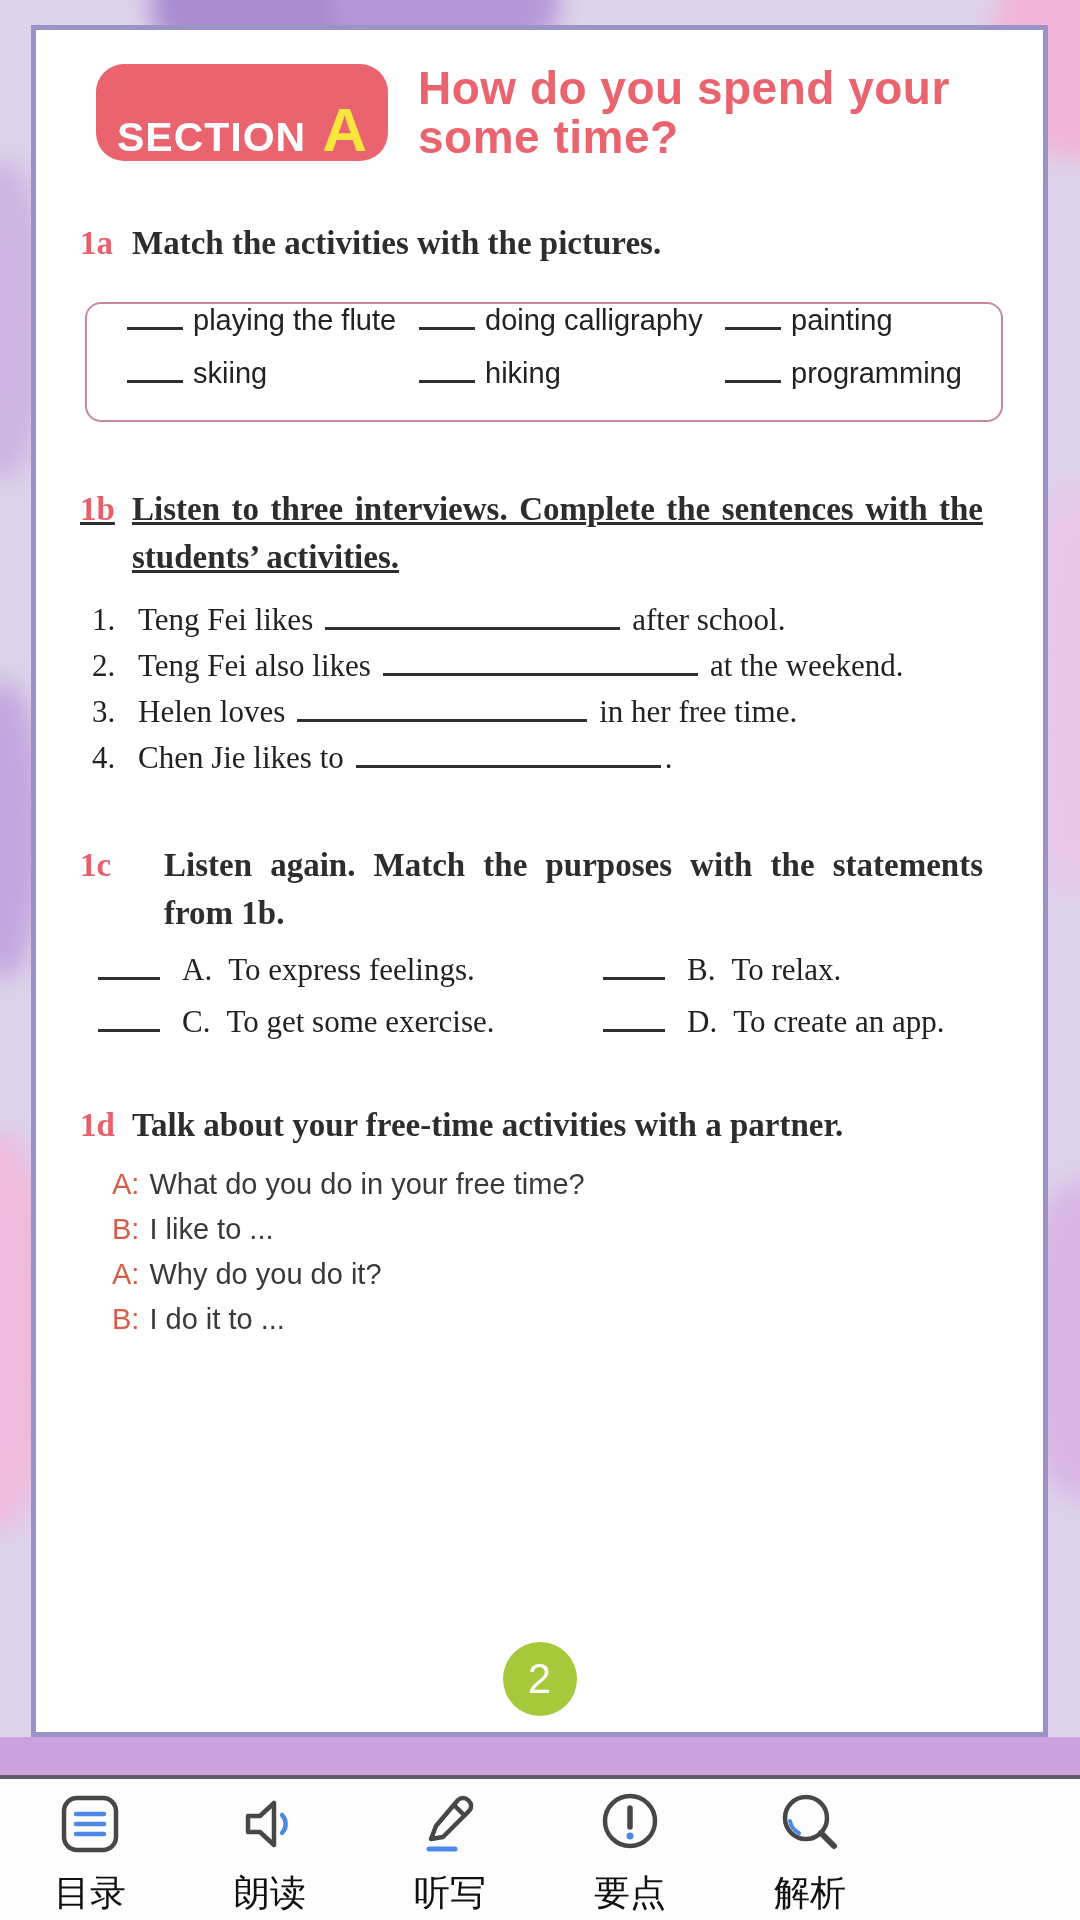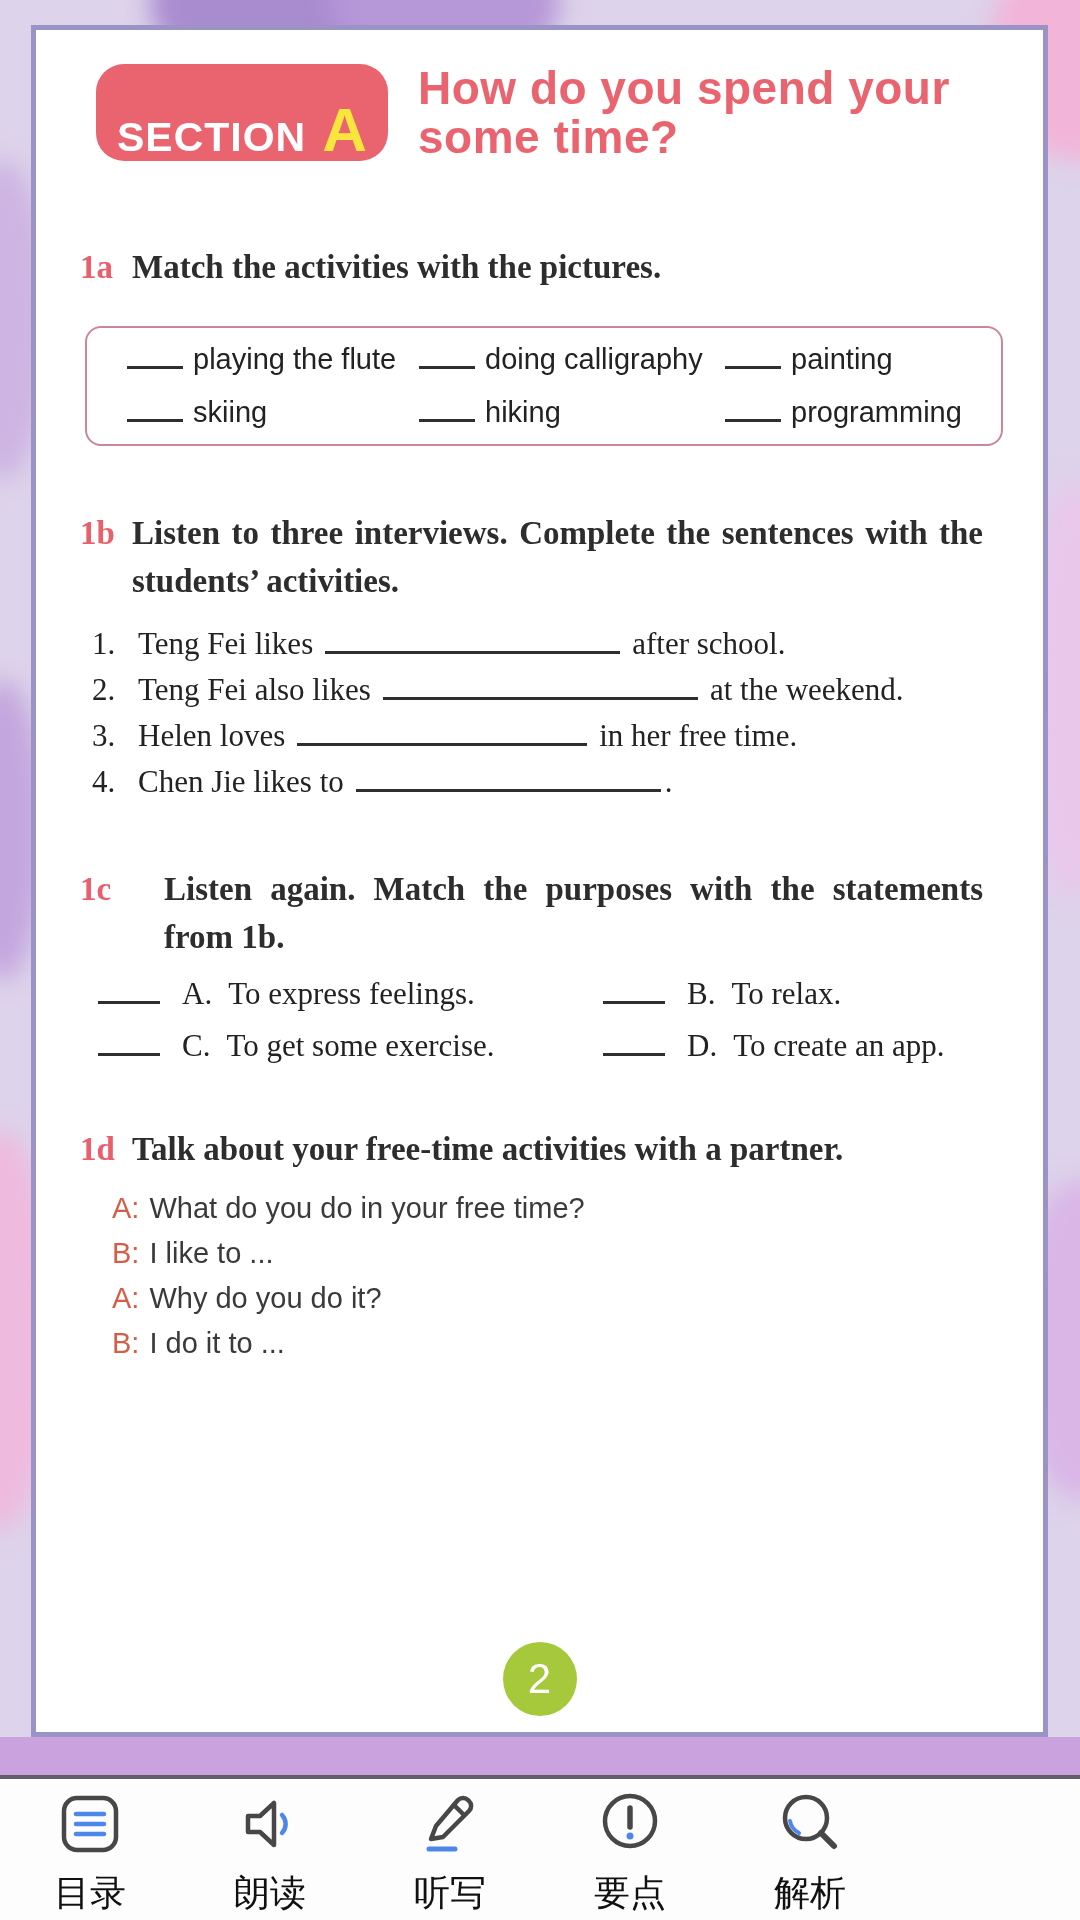--- a/index.html
+++ b/index.html
@@ -27,30 +27,30 @@
   .badge-label{color:#ffffff;font-size:41px;font-weight:bold;letter-spacing:1px;}
   .badge-letter{color:#f8e53e;font-size:62px;font-weight:bold;margin-left:16px;line-height:1;}
   .title{margin:0 0 0 30px;color:#ea6470;font-size:46px;font-weight:bold;line-height:1.07;letter-spacing:0.5px;}
 
   .ex-head{display:flex;margin-left:44px;margin-right:60px;
            font-family:"Liberation Serif",serif;font-weight:bold;font-size:33px;color:#2d2d2d;line-height:1.45;}
   .ex-num{color:#e9606c;width:52px;flex:none;}
   .ex-text{text-align:justify;}
   .ex-text.noj{text-align:left;}
 
-  .ex1a{margin-top:82px;}
+  .ex1a{margin-top:58px;}
   .box{margin:34px 0 0 49px;width:918px;height:120px;border:2px solid #c9889a;border-radius:16px;
-       box-sizing:border-box;display:flex;flex-direction:column;justify-content:center;gap:20px;padding-left:40px;}
+       box-sizing:border-box;display:flex;flex-direction:column;gap:20px;padding-left:40px;}
   .box-row{display:grid;grid-template-columns:292px 306px auto;font-size:29px;color:#222;}
   .box-cell{display:flex;align-items:baseline;white-space:nowrap;}
 
   .blank{display:inline-block;border-bottom:3px solid #2f2f2f;vertical-align:-6px;}
   .blank.tiny{width:56px;margin-right:10px;}
 
-  .ex1b{margin-top:64px;}
+  .ex1b{margin-top:64px;text-decoration:underline;}
   .list{margin:20px 0 0 56px;font-family:"Liberation Serif",serif;font-size:31px;color:#222;}
   .sent{display:flex;align-items:baseline;height:46px;white-space:nowrap;}
   .sent-num{width:46px;flex:none;}
   .blank.s{margin:0 12px;}
   .blank.w295{width:295px;} .blank.w315{width:315px;} .blank.w290{width:290px;} .blank.w305{width:305px;margin-right:4px;}
 
   .ex1c{margin-top:56px;gap:32px;}
   .match{margin:14px 0 0 62px;display:grid;grid-template-columns:505px auto;row-gap:16px;
          font-family:"Liberation Serif",serif;font-size:31px;color:#222;}
   .match-item{display:flex;align-items:baseline;white-space:nowrap;}

